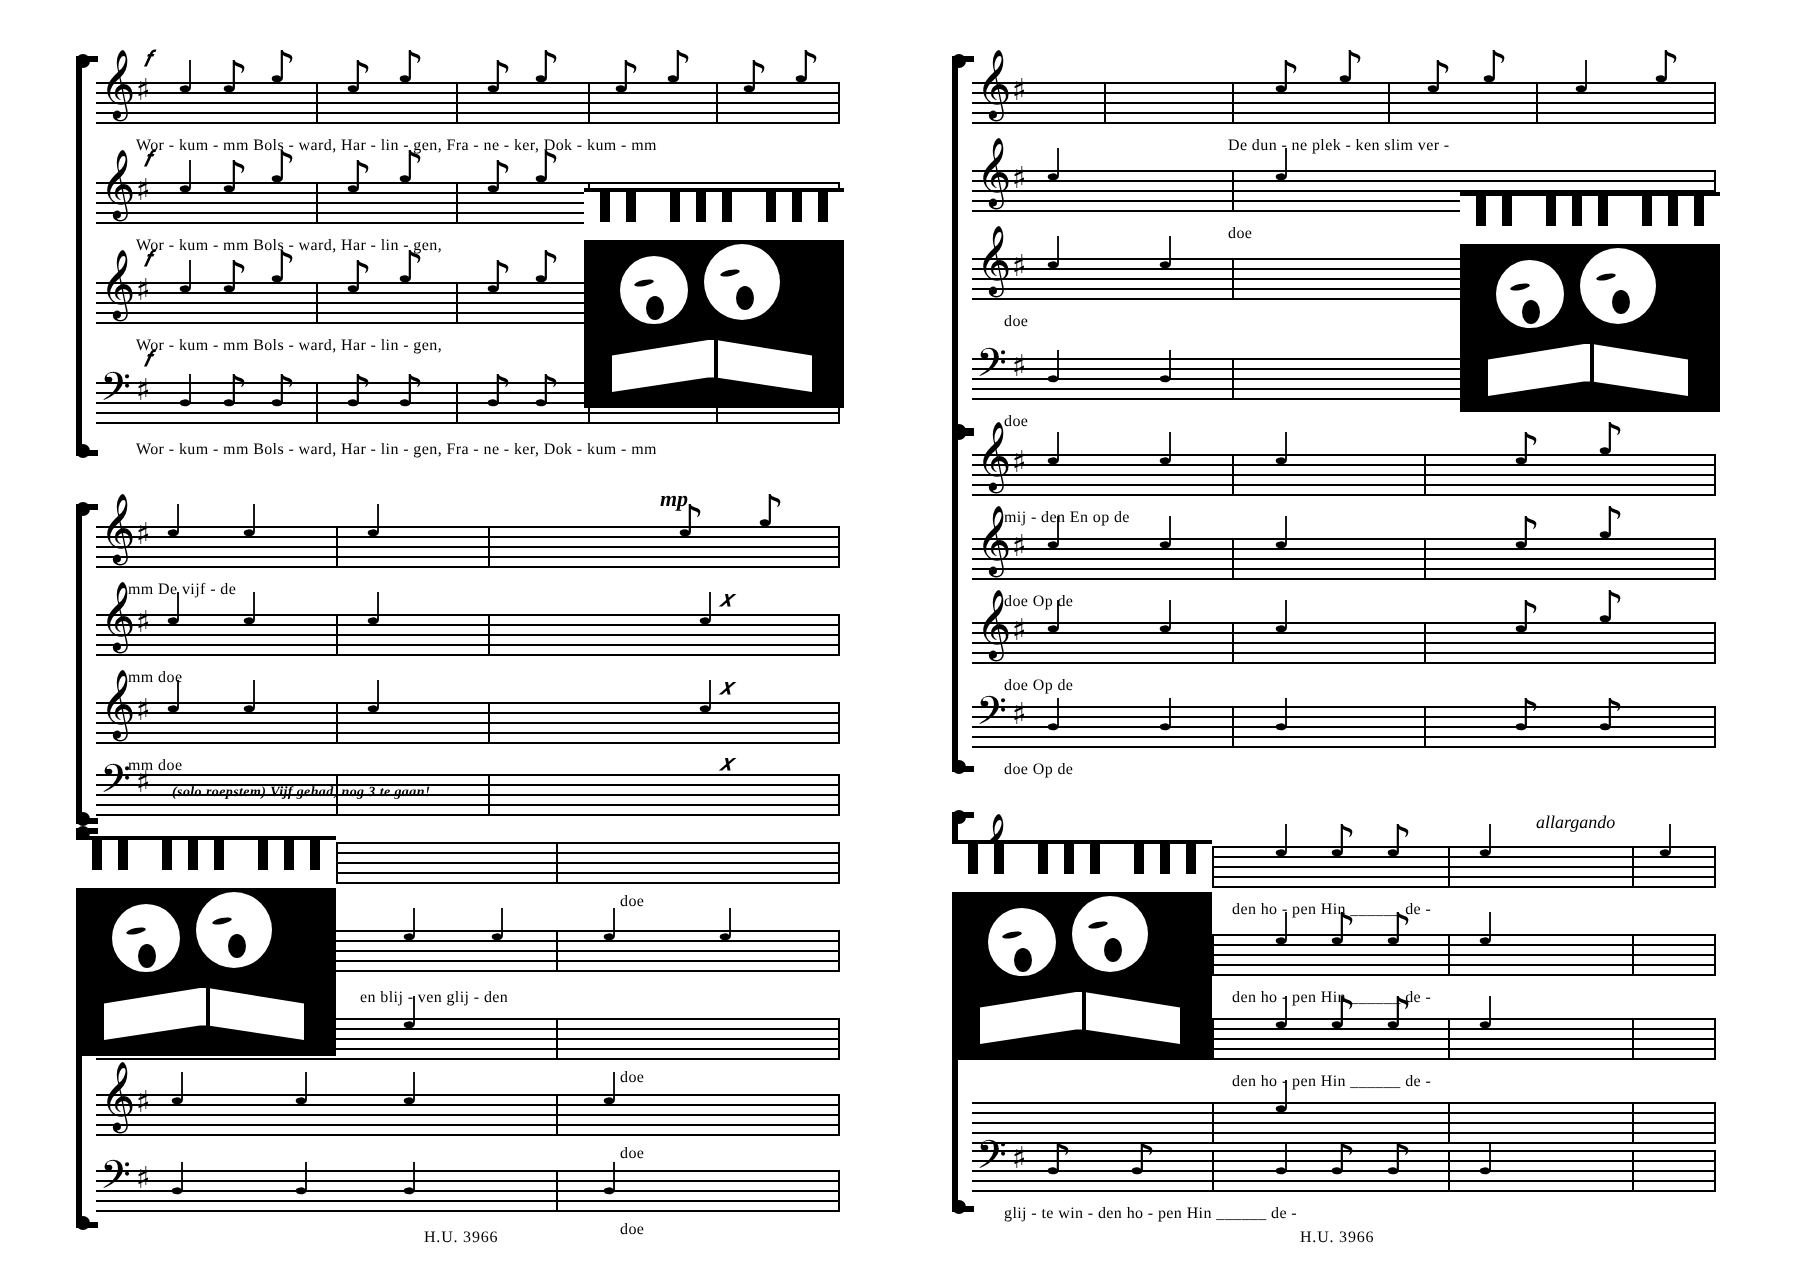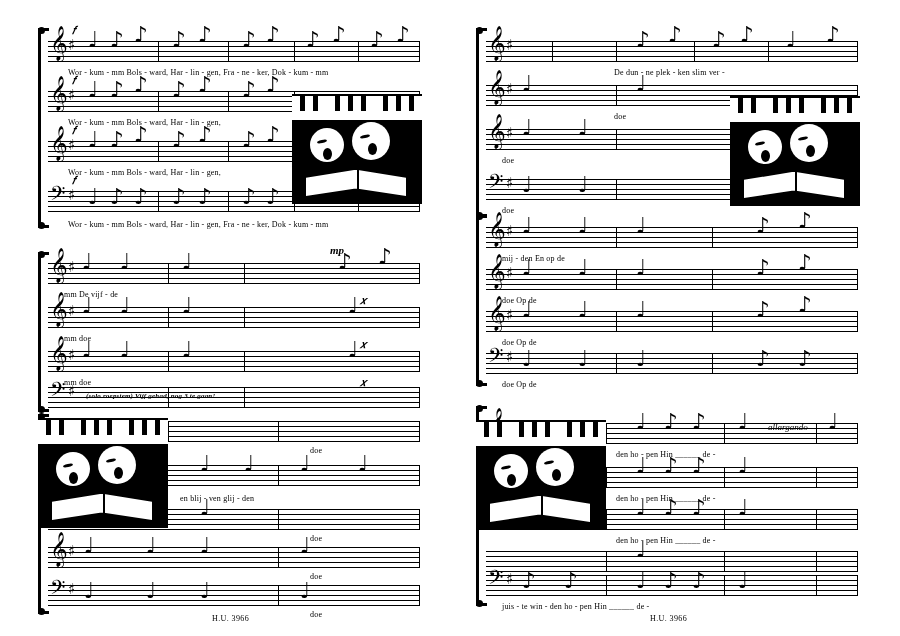--- a/index.html
+++ b/index.html
@@ -728,21 +728,21 @@
           <span class="note low" style="left:312px;">♪</span>
           <div class="endline"></div>
         </div>
         <div class="lyric" style="left:34px;top:166px;">doe                                                 Op     de</div>
       </div>
     </div>
 
     <div class="system" style="top:392px;">
       <div class="staff-group" style="height:200px;">
         <div class="brace"></div>
-        <span class="expr" style="left:300px;top:16px;">allargando</span>
+        <span class="expr" style="left:300px;top:0px;">allargando</span>
 
         <div class="staff" style="position:absolute;top:14px;left:0;">
           <div class="line"></div>
             <div class="line"></div>
             <div class="line"></div>
             <div class="line"></div>
             <div class="line"></div>
           <span class="clef">𝄞</span>
           <span class="ksig">♯</span>
           <div class="barline" style="left:120px;"></div>
@@ -816,21 +816,21 @@
           <span class="note low" style="left:78px;">♪</span>
           <div class="barline" style="left:120px;"></div>
           <span class="note low" style="left:150px;">♩</span>
           <span class="note low" style="left:178px;">♪</span>
           <span class="note low" style="left:206px;">♪</span>
           <div class="barline" style="left:238px;"></div>
           <span class="note low" style="left:252px;">♩</span>
           <div class="barline" style="left:330px;"></div>
           <div class="endline"></div>
         </div>
-        <div class="lyric" style="left:34px;top:196px;">juis - te     win - den     ho - pen     Hin ______ de -</div>
+        <div class="lyric" style="left:34px;top:196px;">glij - te     win - den     ho - pen     Hin ______ de -</div>
       </div>
     </div>
 
     <div class="illus" style="left:8px;top:406px;">
       <div class="keys">
         <div class="keyline"></div>
         <i style="left:8px"></i>
           <i style="left:21px"></i>
           <i style="left:43px"></i>
           <i style="left:56px"></i>

